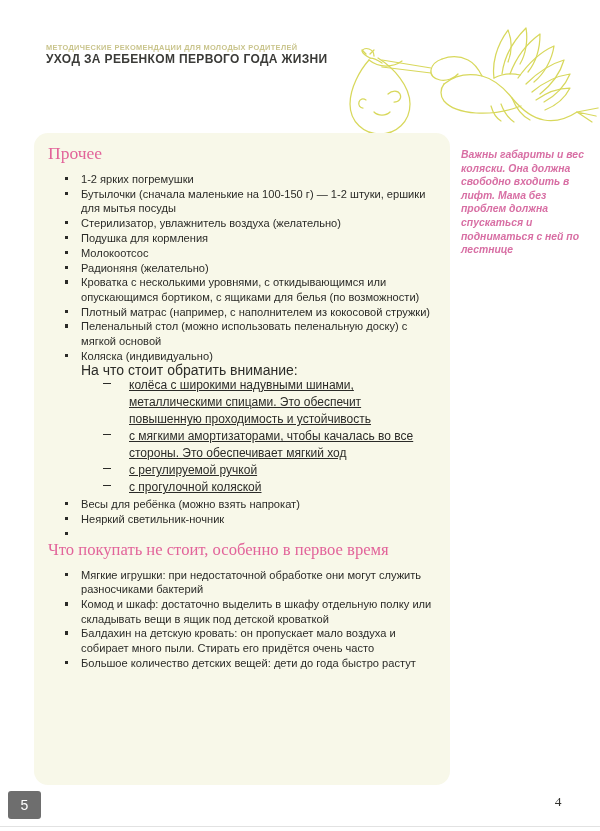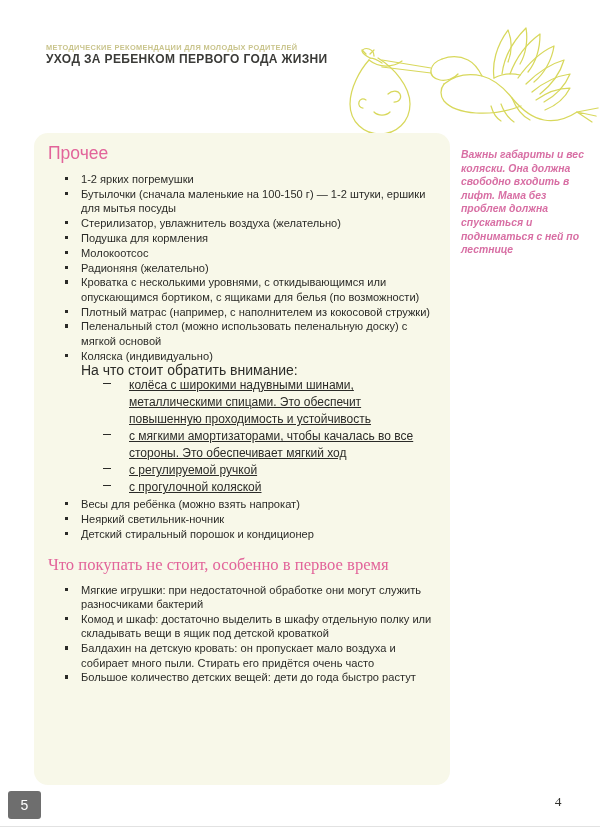--- a/index.html
+++ b/index.html
@@ -71,21 +71,21 @@
   }
 
   .card-inner {
     position: absolute;
     left: 14px;
     top: 10px;
     right: 8px;
   }
 
   h2.section-title {
-    font-family: Liberation Sans, sans-serif;
+    font-family: Liberation Serif, serif;
     font-size: 17.5px;
     font-weight: normal;
     color: #e2649a;
     margin: 0 0 1px 0;
     line-height: 21px;
   }
   h2.section-title-2 {
     font-family: "Liberation Serif", serif;
     font-size: 16.6px;
     font-weight: normal;
@@ -266,21 +266,21 @@
           <ul class="dlist">
             <li><span class="dash"></span><span>колёса с широкими надувными шинами, металлическими спицами. Это обеспечит повышенную проходимость и устойчивость</span></li>
             <li><span class="dash"></span><span>с мягкими амортизаторами, чтобы качалась во все стороны. Это обеспечивает мягкий ход</span></li>
             <li><span class="dash"></span><span>с регулируемой ручкой</span></li>
             <li><span class="dash"></span><span>с прогулочной коляской</span></li>
           </ul>
         </li>
 
         <li><span class="sq"></span><span>Весы для ребёнка (можно взять напрокат)</span></li>
         <li><span class="sq"></span><span>Неяркий светильник-ночник</span></li>
-        <li><span class="sq"></span><span>Детский стиральный порошок и кондиционер</span></li>
+        <li><span class="sq"></span></li>
       </ul>
 
       <h2 class="section-title-2">Что покупать не стоит, особенно в первое время</h2>
 
       <ul class="blist">
         <li><span class="sq"></span><span>Мягкие игрушки: при недостаточной обработке они могут служить разносчиками бактерий</span></li>
         <li><span class="sq"></span><span>Комод и шкаф: достаточно выделить в шкафу отдельную полку или складывать вещи в ящик под детской кроваткой</span></li>
         <li><span class="sq"></span><span>Балдахин на детскую кровать: он пропускает мало воздуха и собирает много пыли. Стирать его придётся очень часто</span></li>
         <li><span class="sq"></span><span>Большое количество детских вещей: дети до года быстро растут</span></li>
       </ul>

